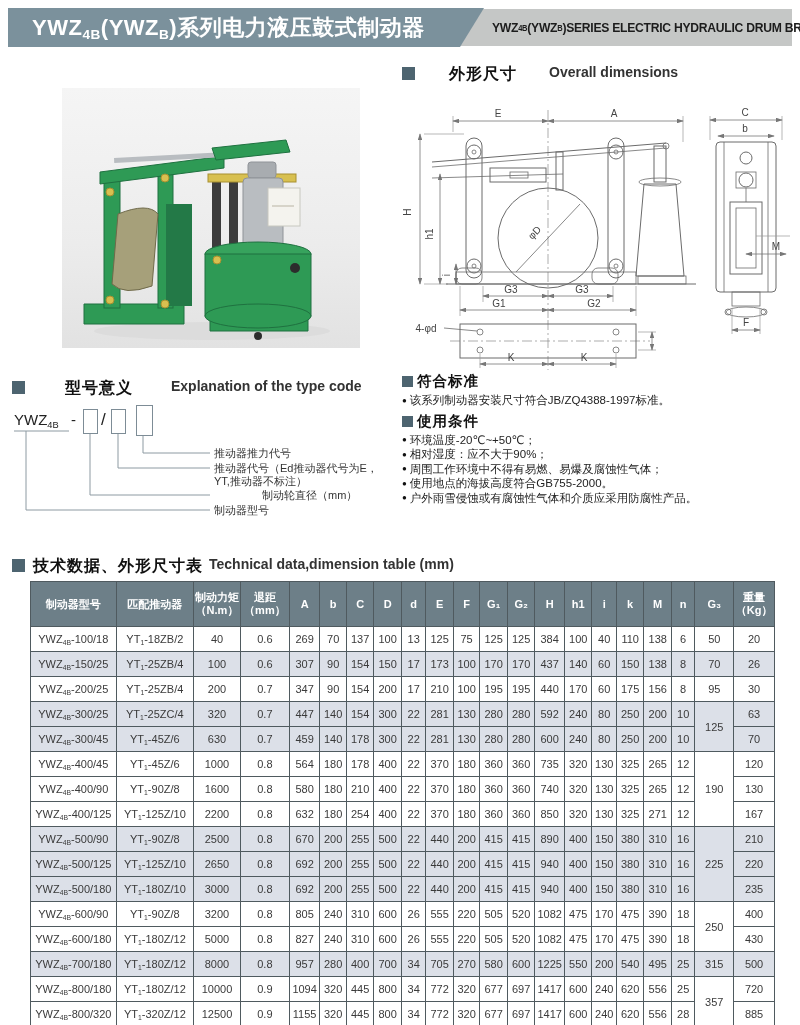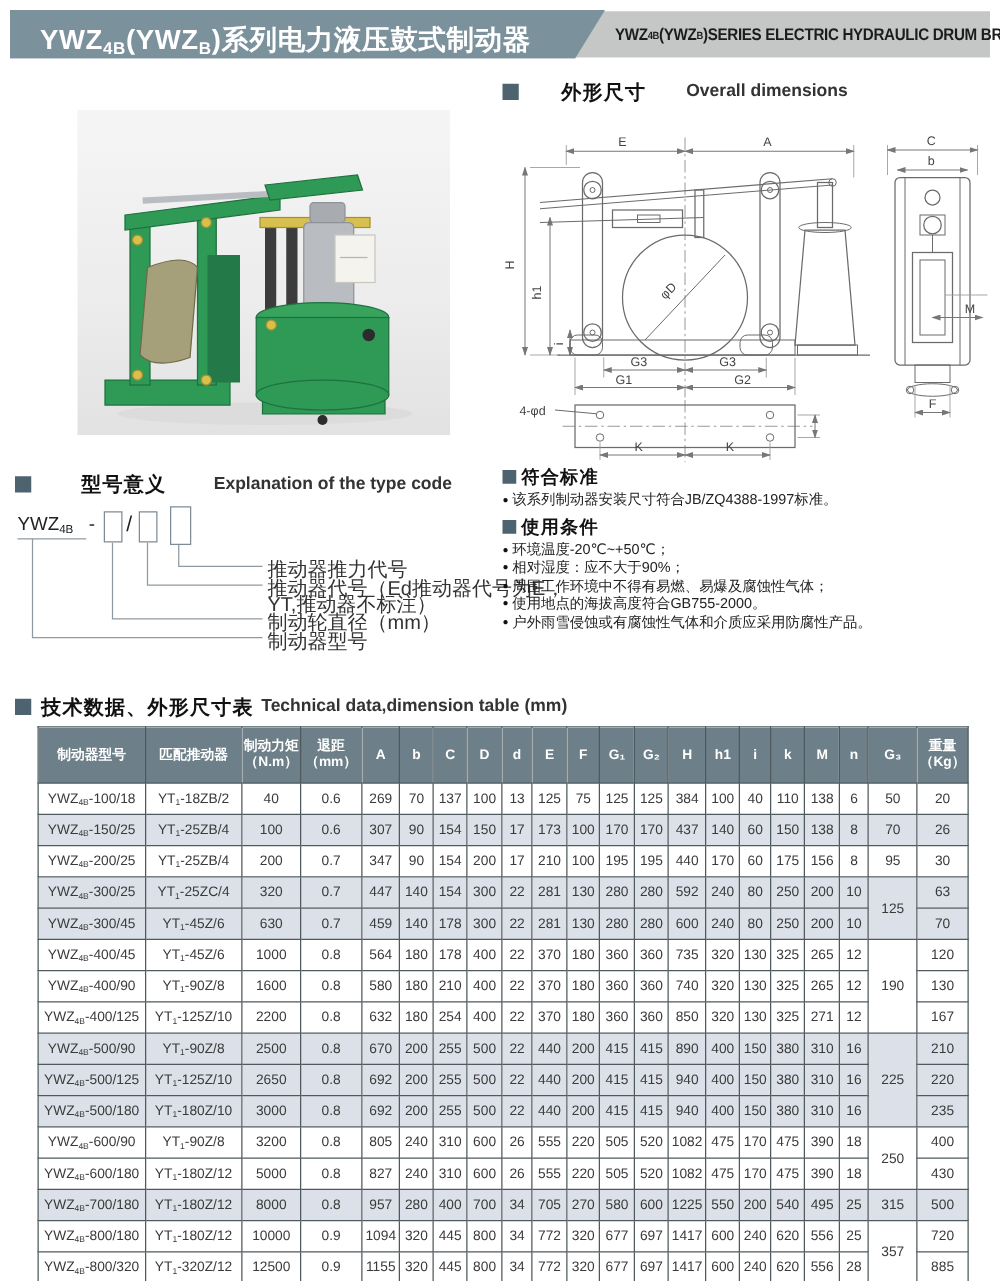--- a/index.html
+++ b/index.html
@@ -7,21 +7,21 @@
         font-family:"Liberation Sans","DejaVu Sans",sans-serif;color:#222;}
   sub{font-size:62%;vertical-align:-0.28em;line-height:0;}
 
   
   .band-gray{position:absolute;left:8px;top:9px;width:784px;height:37px;background:#c5c7c6;}
   .title-en{position:absolute;left:484px;top:0;height:37px;display:flex;align-items:center;
             font-size:13.5px;font-weight:bold;color:#1c1c1c;letter-spacing:-0.3px;
             transform:scaleX(0.9);transform-origin:left center;white-space:nowrap;}
   .band-blue{position:absolute;left:8px;top:8px;width:476px;height:39px;background:#7b919c;
              clip-path:polygon(0 0,100% 0,calc(100% - 24px) 100%,0 100%);
-             display:flex;align-items:flex-end;}
+             display:flex;align-items:center;}
   .title-zh{font-size:22px;font-weight:bold;color:#ffffff;padding-left:24px;white-space:nowrap;letter-spacing:0.5px;}
 
   
   .sec-title{position:absolute;display:flex;align-items:flex-start;white-space:nowrap;}
   .sec-title .sq{width:13px;height:13px;background:#4d6470;margin-top:3px;margin-right:8px;flex:0 0 auto;}
   .sec-title .zh{font-size:16px;font-weight:bold;color:#111;letter-spacing:1px;}
   .sec-title .en{font-size:14px;color:#333;margin-left:6px;font-weight:bold;}
 
   
   .photo{position:absolute;left:62px;top:88px;width:298px;height:260px;
@@ -38,21 +38,21 @@
 
   
   .typecode{position:absolute;left:12px;top:403px;width:386px;height:120px;}
   .typecode .yw{position:absolute;left:2px;top:8px;font-size:15px;color:#222;}
   .typecode .dash{position:absolute;left:59px;top:8px;font-size:15px;color:#222;}
   .typecode .slash{position:absolute;left:89px;top:7px;font-size:17px;color:#222;}
   .cbox{position:absolute;border:1.5px solid #7d8c96;background:#fff;}
   .box1{left:71px;top:6px;width:13px;height:23px;}
   .box2{left:99px;top:6px;width:13px;height:23px;}
   .box3{left:124px;top:2px;width:15px;height:29px;}
-  .tc-label{position:absolute;left:202px;font-size:16px;color:#333;white-space:nowrap;}
+  .tc-label{position:absolute;left:202px;font-size:11px;color:#333;white-space:nowrap;}
   .tc-lines{position:absolute;left:0;top:0;pointer-events:none;}
 
   
   .right-col{position:absolute;left:402px;top:372px;width:392px;}
   .spec-sec{margin-bottom:4px;}
   .sub-title{display:flex;align-items:center;margin-bottom:2px;}
   .sub-title .sq2{width:11px;height:11px;background:#4d6470;margin-right:4px;flex:0 0 auto;}
   .sub-title .t{font-size:14.5px;font-weight:bold;color:#111;letter-spacing:1px;}
   .bullet-item{font-size:11.5px;line-height:14px;color:#222;white-space:nowrap;}
   .bullet{font-size:8px;margin-right:3px;vertical-align:1.5px;color:#111;}
@@ -255,21 +255,21 @@
     </svg>
     <div class="yw">YWZ<sub>4B</sub></div>
     <div class="dash">-</div>
     <div class="cbox box1"></div>
     <div class="slash">/</div>
     <div class="cbox box2"></div>
     <div class="cbox box3"></div>
     <div class="tc-label" style="top:43px;">推动器推力代号</div>
     <div class="tc-label" style="top:58px;">推动器代号（Ed推动器代号为E，</div>
     <div class="tc-label" style="top:71px;">YT,推动器不标注）</div>
-    <div class="tc-label" style="top:85px;">制动轮直径（mm）</div>
+    <div class="tc-label" style="top:85px;margin-left:48px;">制动轮直径（mm）</div>
     <div class="tc-label" style="top:100px;">制动器型号</div>
   </div>
 
   <div class="right-col">
     <div class="spec-sec">
       <div class="sub-title">
         <span class="sq2"></span>
         <span class="t">符合标准</span>
       </div>
       <div>

